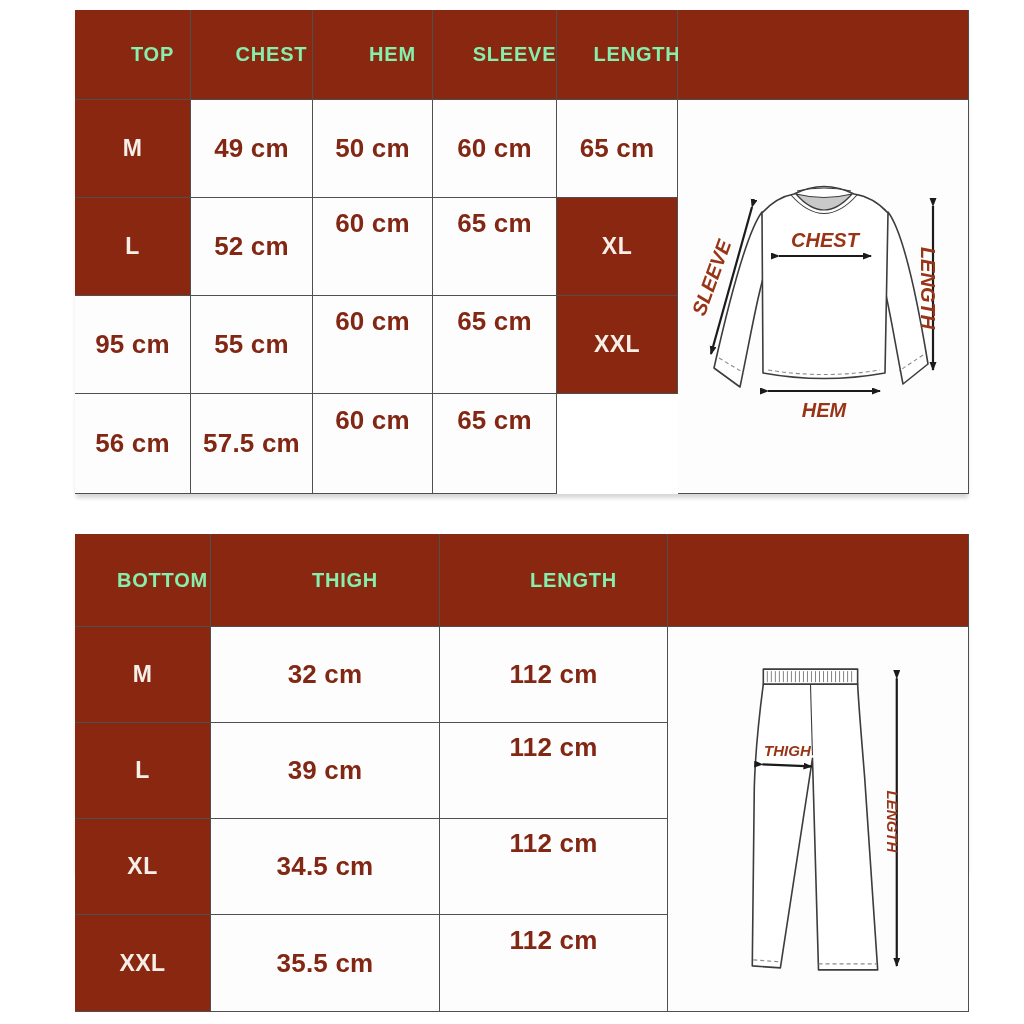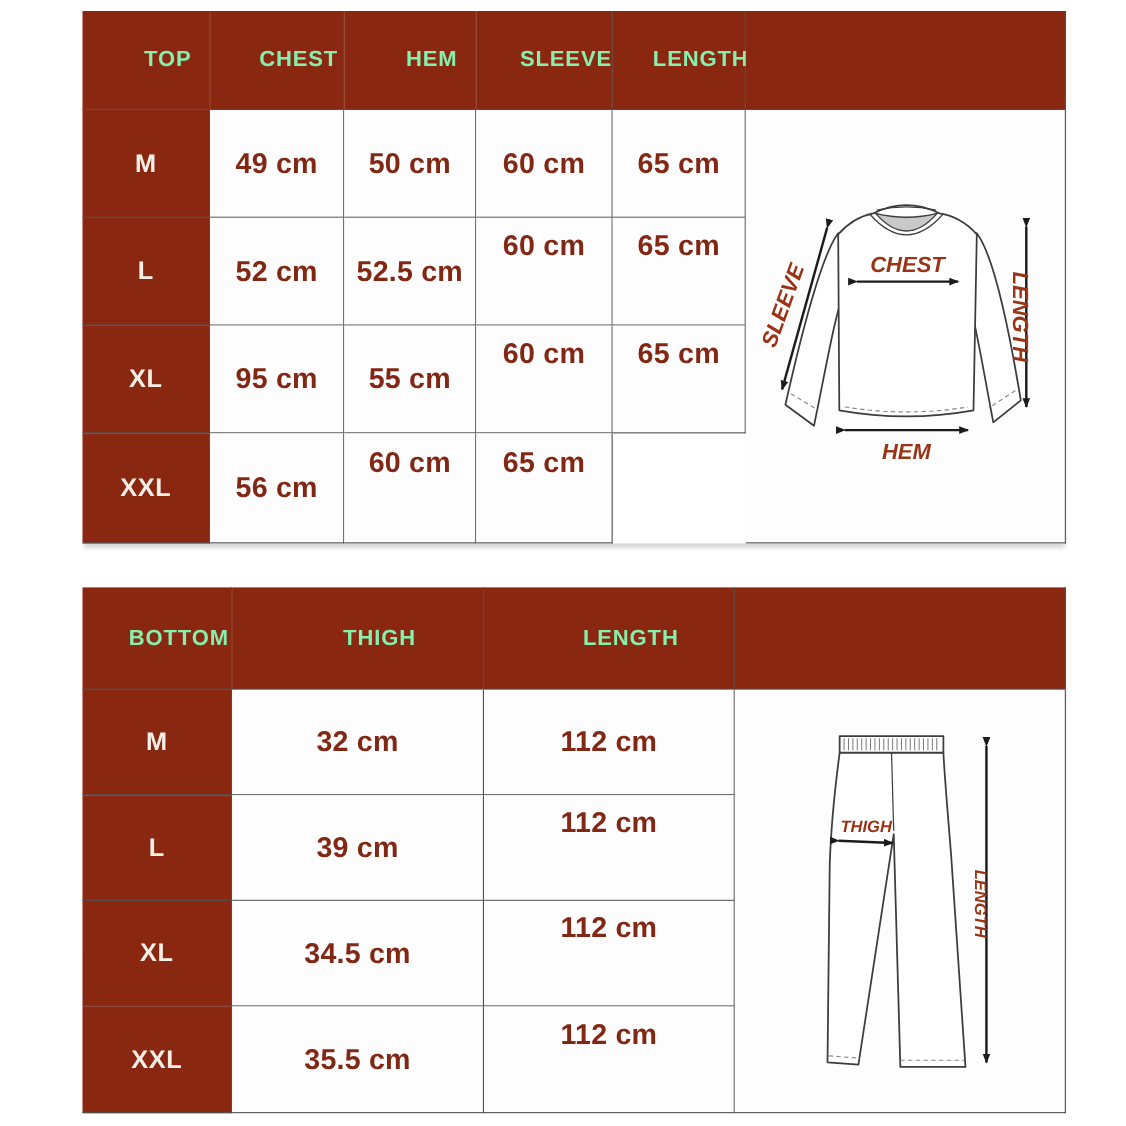--- a/index.html
+++ b/index.html
@@ -88,23 +88,20 @@
       <text class="dlabel" x="243" y="188" font-size="20" text-anchor="middle" transform="rotate(90 243 188)">LENGTH</text>
       <text class="dlabel" x="40" y="180" font-size="20" text-anchor="middle" transform="rotate(-70 40 180)">SLEEVE</text>
     </svg>
   </div>
 
   <div class="cell sizecell">L</div>
   <div class="cell val">
       <span>52 cm</span>
     </div>
   <div class="cell val">
-      <span>52.5 cm</span>
-    </div>
-  <div class="cell val">
       <span class="raised">60 cm</span>
     </div>
   <div class="cell val">
       <span class="raised">65 cm</span>
     </div>
 
   <div class="cell sizecell">XL</div>
   <div class="cell val">
       <span>95 cm</span>
     </div>
@@ -114,20 +111,23 @@
   <div class="cell val">
       <span class="raised">60 cm</span>
     </div>
   <div class="cell val">
       <span class="raised">65 cm</span>
     </div>
 
   <div class="cell sizecell">XXL</div>
   <div class="cell val">
       <span>56 cm</span>
+    </div>
+  <div class="cell val">
+      <span>57.5 cm</span>
     </div>
   <div class="cell val">
       <span class="raised">60 cm</span>
     </div>
   <div class="cell val">
       <span class="raised">65 cm</span>
     </div>
 </div>
 
 <div class="size-table" id="bottom-table">

